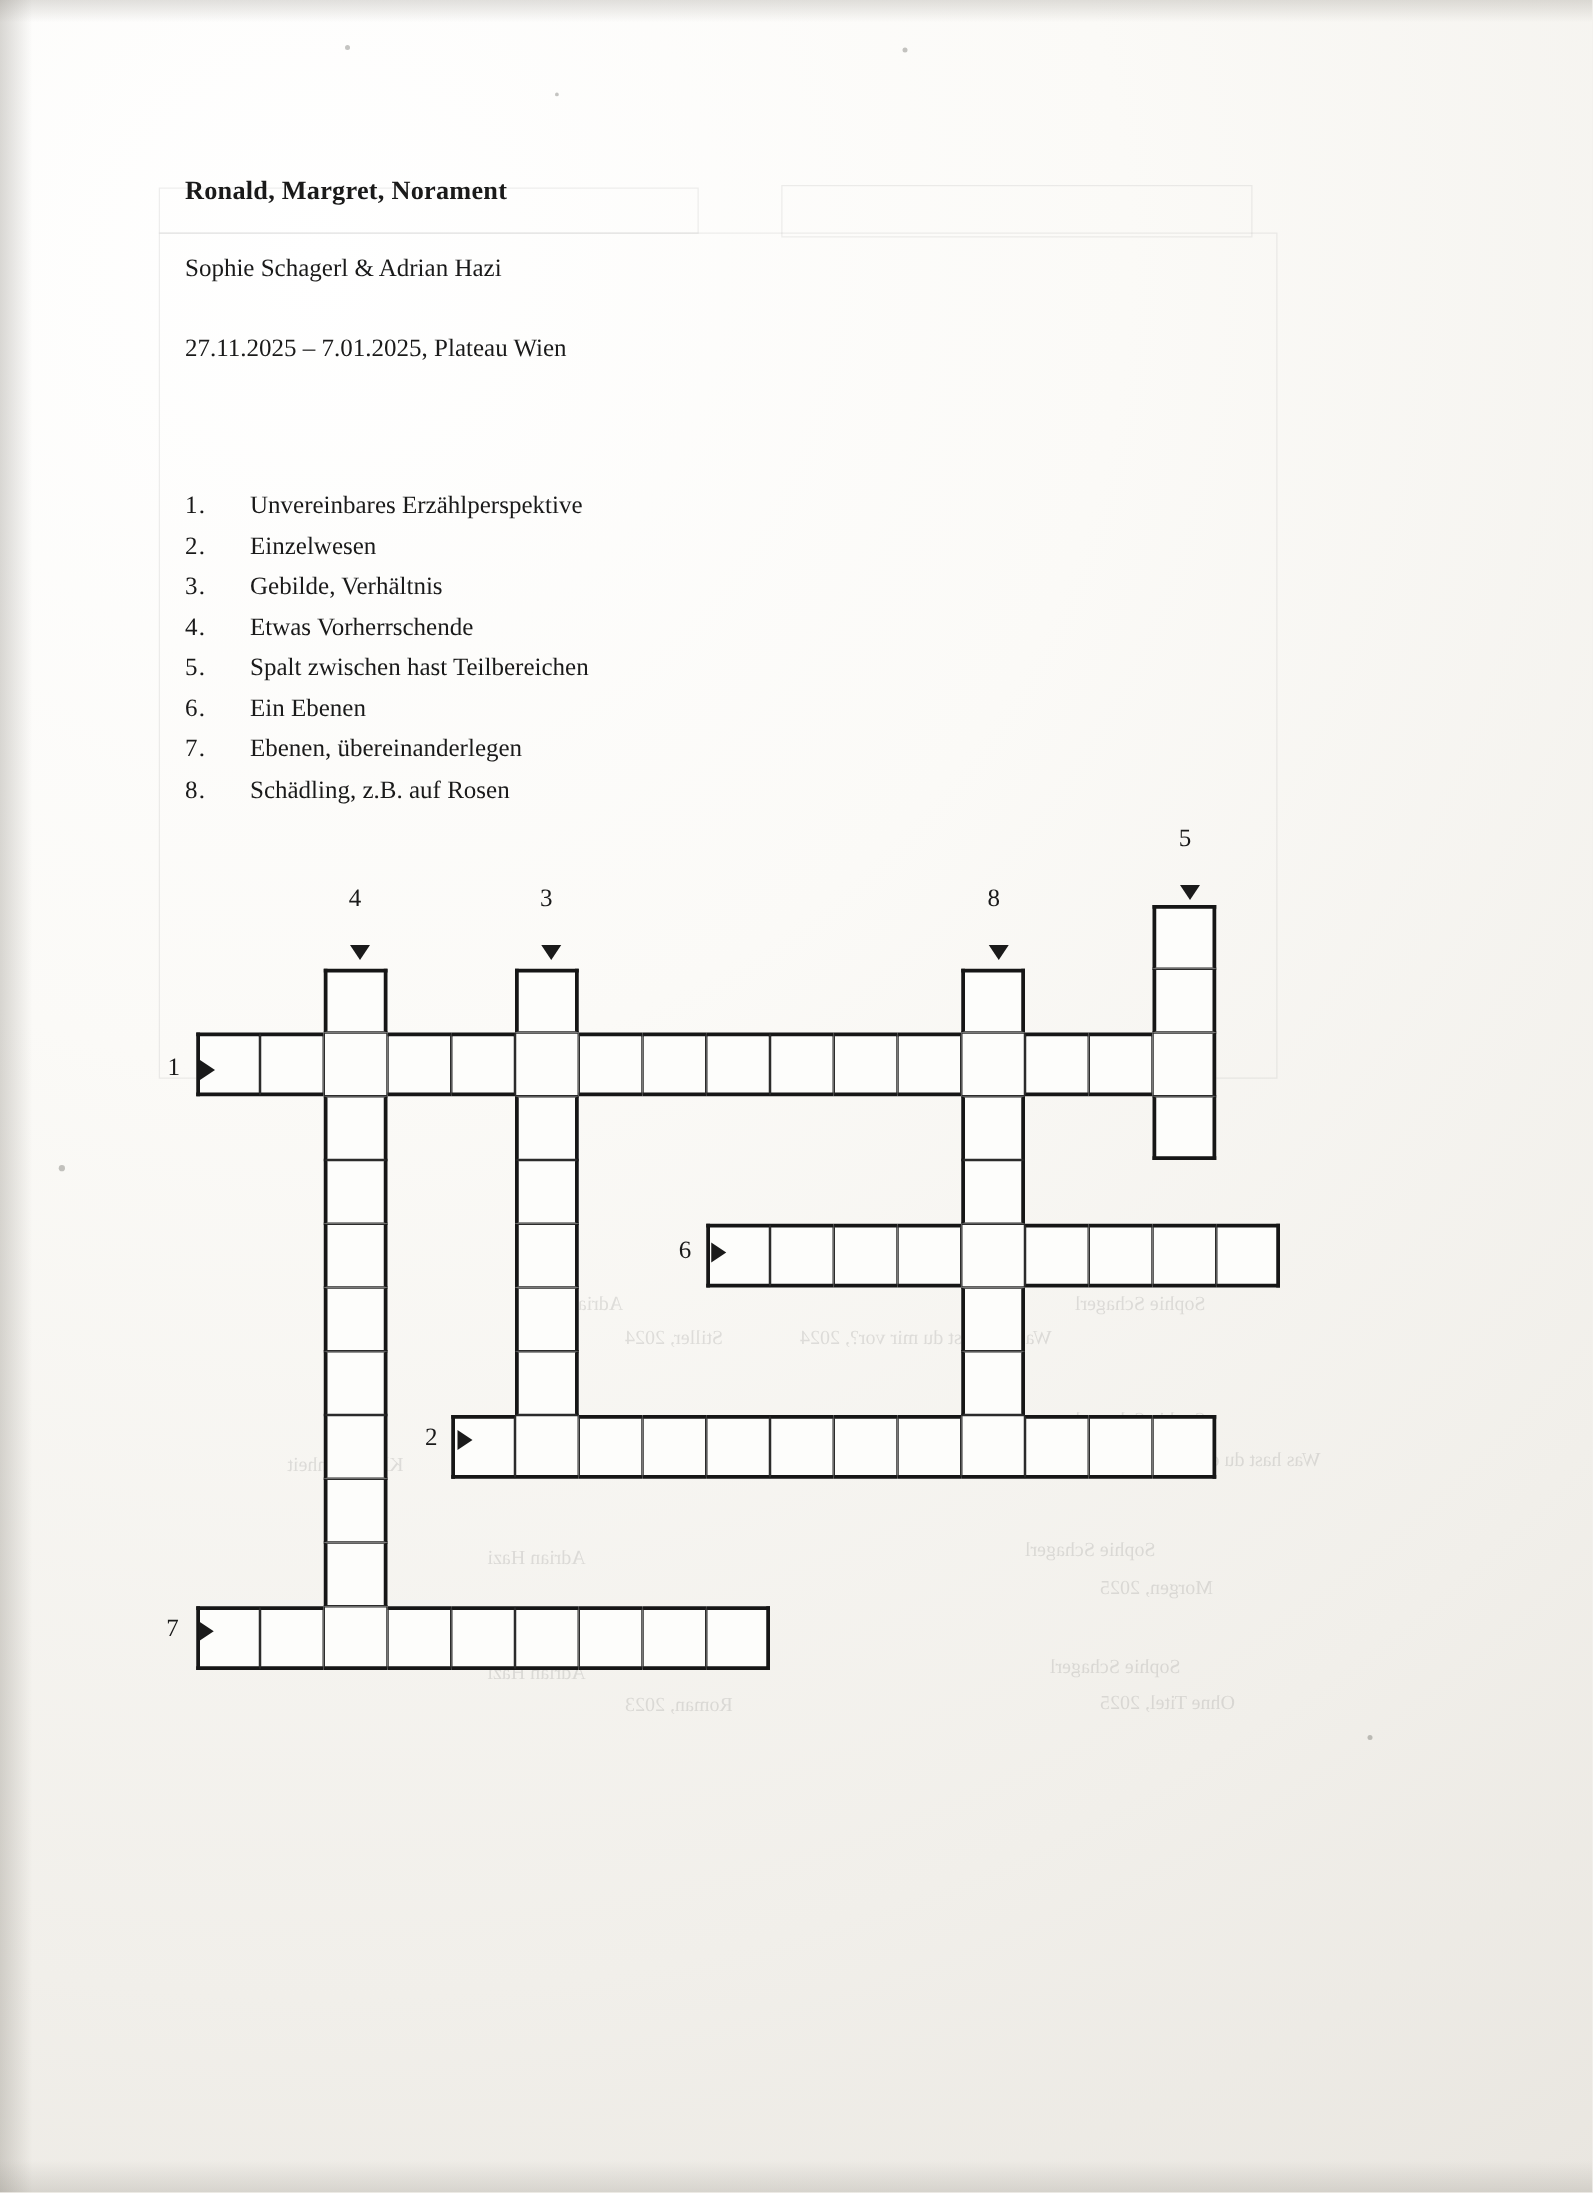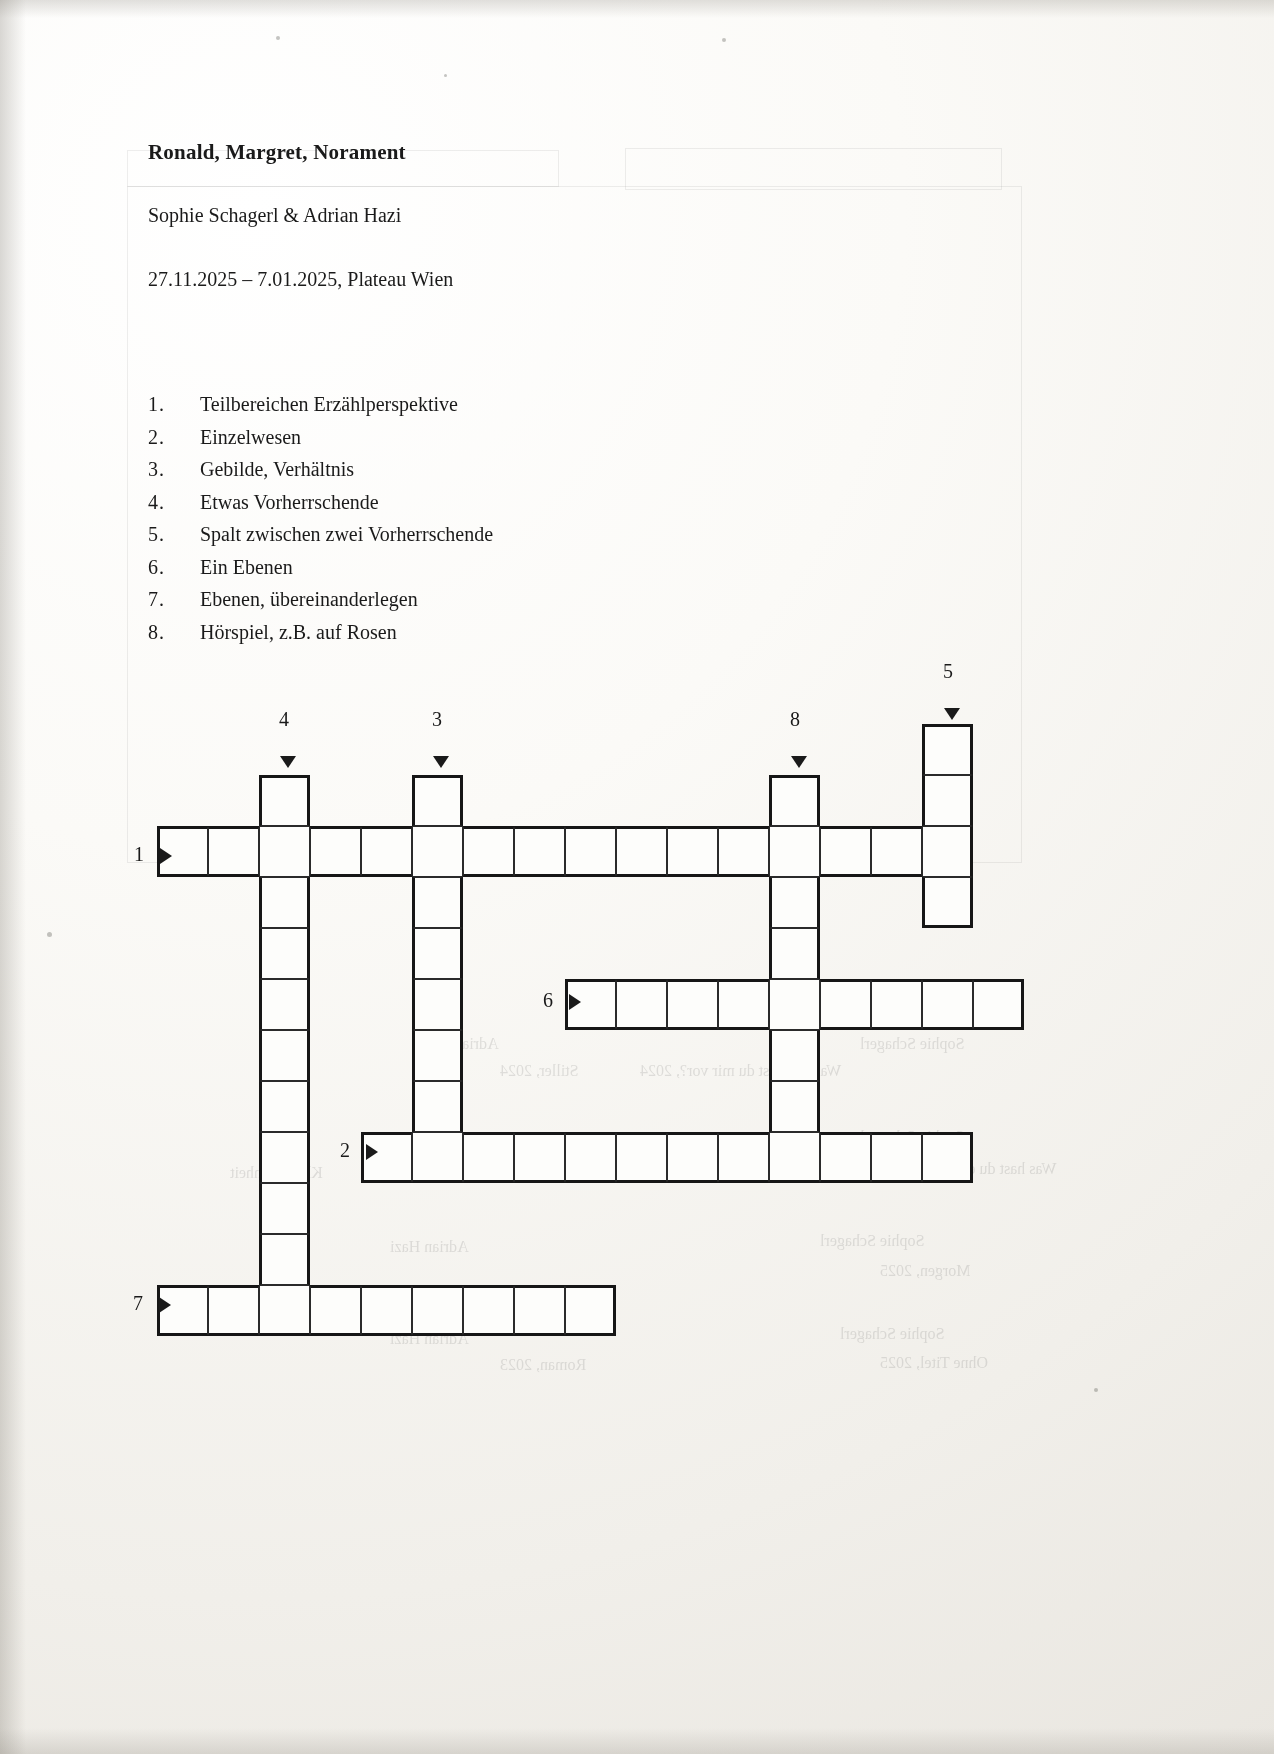--- a/index.html
+++ b/index.html
@@ -183,49 +183,49 @@
 
 <div class="content">
 
   <div class="doc-title">Ronald, Margret, Norament</div>
   <div class="doc-authors">Sophie Schagerl &amp; Adrian Hazi</div>
   <div class="doc-dates">27.11.2025 – 7.01.2025, Plateau Wien</div>
 
   <div class="clues">
     <div class="clue-row">
       <span class="clue-num">1.</span>
-      <span class="clue-text">Teilbereichen Erzählperspektive</span>
+      <span class="clue-text">Unvereinbares Erzählperspektive</span>
     </div>
     <div class="clue-row">
       <span class="clue-num">2.</span>
       <span class="clue-text">Einzelwesen</span>
     </div>
     <div class="clue-row">
       <span class="clue-num">3.</span>
       <span class="clue-text">Gebilde, Verhältnis</span>
     </div>
     <div class="clue-row">
       <span class="clue-num">4.</span>
       <span class="clue-text">Etwas Vorherrschende</span>
     </div>
     <div class="clue-row">
       <span class="clue-num">5.</span>
-      <span class="clue-text">Spalt zwischen zwei Vorherrschende</span>
+      <span class="clue-text">Spalt zwischen hast Teilbereichen</span>
     </div>
     <div class="clue-row">
       <span class="clue-num">6.</span>
       <span class="clue-text">Ein Ebenen</span>
     </div>
     <div class="clue-row">
       <span class="clue-num">7.</span>
       <span class="clue-text">Ebenen, übereinanderlegen</span>
     </div>
     <div class="clue-row">
       <span class="clue-num">8.</span>
-      <span class="clue-text">Hörspiel, z.B. auf Rosen</span>
+      <span class="clue-text">Schädling, z.B. auf Rosen</span>
     </div>
   </div>
 
   <div id="grid-layer">
       <div class="cell thick-bottom thick-top thick-left" style="left: 157px; top: 826px; width: 51px; height: 51px;"></div>
       <div class="cell thick-bottom thick-top" style="left: 208px; top: 826px; width: 51px; height: 51px;"></div>
       <div class="cell" style="left: 259px; top: 826px; width: 51px; height: 51px;"></div>
       <div class="cell thick-bottom thick-top" style="left: 310px; top: 826px; width: 51px; height: 51px;"></div>
       <div class="cell thick-bottom thick-top" style="left: 361px; top: 826px; width: 51px; height: 51px;"></div>
       <div class="cell" style="left: 412px; top: 826px; width: 51px; height: 51px;"></div>

